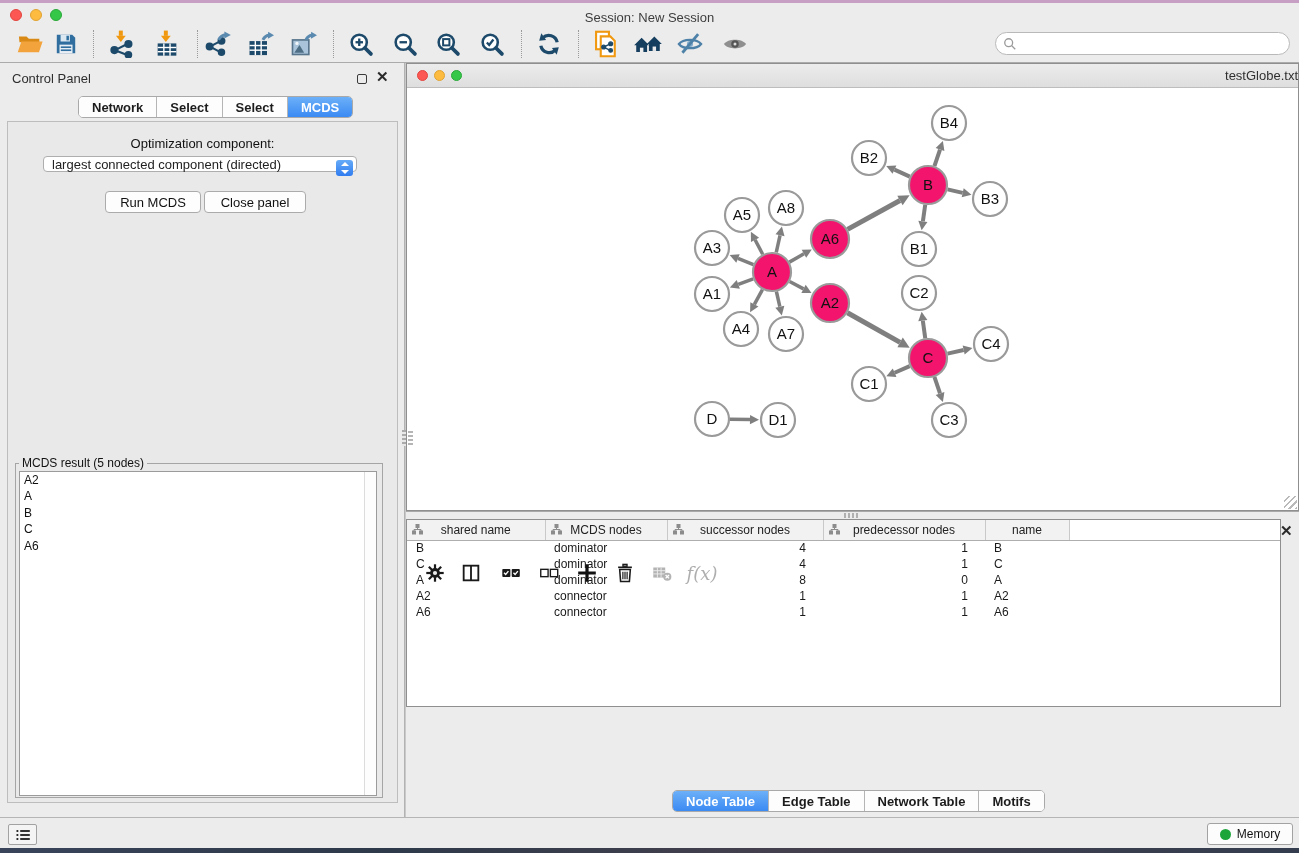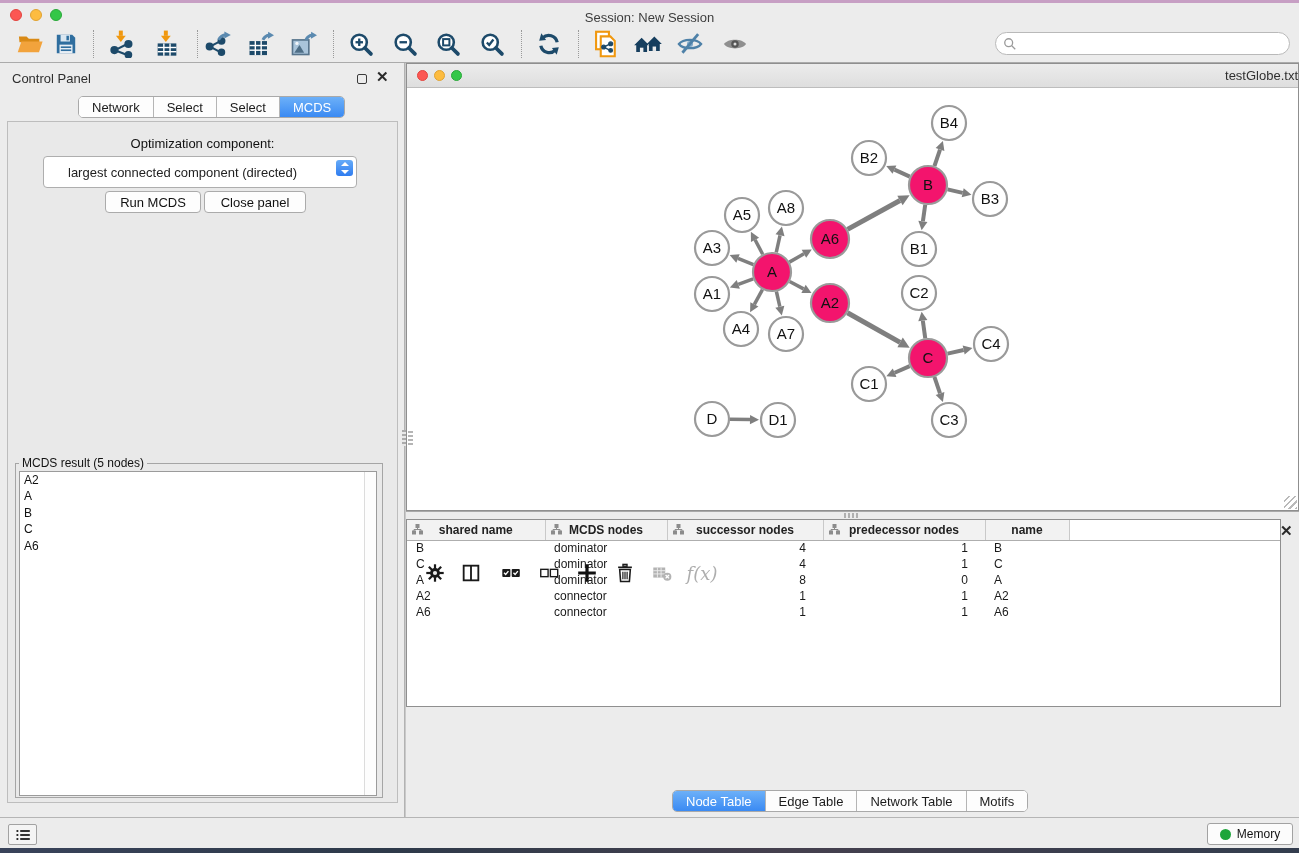--- a/index.html
+++ b/index.html
@@ -31,31 +31,31 @@
 
   
   #control-panel { left:0; top:63px; width:404px; height:754px; background:#ececec; }
   #cp-vdivider { left:404px; top:63px; width:2px; height:754px; background:#c9c9c9; border-left:1px solid #b2b2b2; }
   #cp-vgrip { left:402px; top:430px; width:6px; height:16px; background:repeating-linear-gradient(#aaa 0 2px,#e8e8e8 2px 4px); }
   #cp-title { left:12px; top:8px; font-size:13px; color:#2e2e2e; }
   .win-float { width:10px; height:10px; border:1.5px solid #3a3a3a; border-radius:2px; display:inline-block; }
   .win-close { font-size:15px; font-weight:bold; color:#2a2a2a; line-height:10px; }
   #cp-float { left:357px; top:11px; } #cp-close { left:376px; top:9px; }
 
-  .seg-tabs { display:flex; height:22px; border:1px solid #a9a9a9; border-radius:5px; overflow:hidden; background:#fff; }
+  .seg-tabs { display:flex; height:22px; border:1px solid #a9a9a9; border-radius:5px; overflow:hidden; background:#fff;font-weight:bold; }
   .seg-tab { font-size:13px; padding:0 13px; display:flex; align-items:center; justify-content:center;
     border-right:1px solid #b5b5b5; background:#fdfdfd; color:#1c1c1c; white-space:nowrap; }
   .seg-tab:last-child { border-right:none; }
   .seg-tab.active { background:linear-gradient(#6cb0f8,#3a8af3); color:#fff; }
   #cp-tabs { left:78px; top:33px; }
 
   #cp-box { left:7px; top:58px; width:391px; height:682px; background:#e9e9e9; border:1px solid #bdbdbd; }
   #opt-label { left:0; top:14px; width:389px; text-align:center; font-size:13px; color:#111; }
-  #criterion-select { left:35px; top:34px; width:314px; height:32px; background:#fff; border:1px solid #aeaeae;
-    border-radius:4px; font-size:13px; display:flex; align-items:center; padding-left:24px; }
+  #criterion-select { left:35px; top:34px; width:314px; height:16px; background:#fff; border:1px solid #aeaeae;
+    border-radius:4px; font-size:13px; display:flex; align-items:center; padding-left:8px; }
   #criterion-stepper { position:absolute; right:3px; top:3px; width:17px; height:16px; border-radius:3px;
     background:linear-gradient(#66abf8,#2f7cf0); }
   #criterion-stepper:before, #criterion-stepper:after { content:""; position:absolute; left:4.5px; border-left:4px solid transparent; border-right:4px solid transparent; }
   #criterion-stepper:before { top:2px; border-bottom:4px solid #fff; }
   #criterion-stepper:after { bottom:2px; border-top:4px solid #fff; }
   .cp-button { position:absolute; height:22px; background:#fdfdfd; border:1px solid #ababab; border-radius:4px;
     font-size:13px; display:flex; align-items:center; justify-content:center; color:#111; }
   #run-btn { left:85px; top:69px; width:96px;margin-left:12px; }
   #closepanel-btn { left:196px; top:69px; width:102px; }
 
@@ -82,21 +82,21 @@
   
   #table-panel { left:406px; top:519px; width:893px; height:298px; background:#ececec; }
   #tp-title { left:10px; top:7px; font-size:13px; color:#2e2e2e; }
   #tp-float { left:855px; top:9px; } #tp-close { left:874px; top:7px; }
   .tp-icon { position:absolute; top:38px; width:32px; height:32px; display:flex; align-items:center; justify-content:center; }
   #fx-label { font-style:italic; font-family:"DejaVu Serif", serif; font-size:18px; color:#aeaeae; }
 
   #node-table { left:9px; top:79px; width:875px; height:188px; background:#fff; border:1px solid #8f8f8f; overflow:hidden; }
   table { border-collapse:collapse; table-layout:fixed; width:875px; }
   th { height:20px; background:#f2f2f2; border-right:1px solid #c9c9c9; border-bottom:1px solid #aeaeae;
-    font-size:12px; font-weight:bold; color:#222; position:relative; text-align:center; }
+    font-size:12px; font-weight:normal; color:#222; position:relative; text-align:center; }
   th.filler { background:#fff; border-right:none; }
   th .hdr-icon { position:absolute; left:5px; top:4px; }
   td { height:16px; font-size:12px; color:#1a1a1a; padding:0; white-space:nowrap; overflow:hidden; }
   td.al { padding-left:9px; text-align:left; } td.ar { padding-right:17px; text-align:right; }
 
   #tp-tabs { left:266px; top:271px; }
 
   
   #status-bar { left:0; top:817px; width:1299px; height:31px; background:#ececec; border-top:1px solid #b5b5b5; }
   #listmenu-btn { left:8px; top:6px; width:29px; height:21px; background:#f4f4f4; border:1px solid #a2a2a2;

